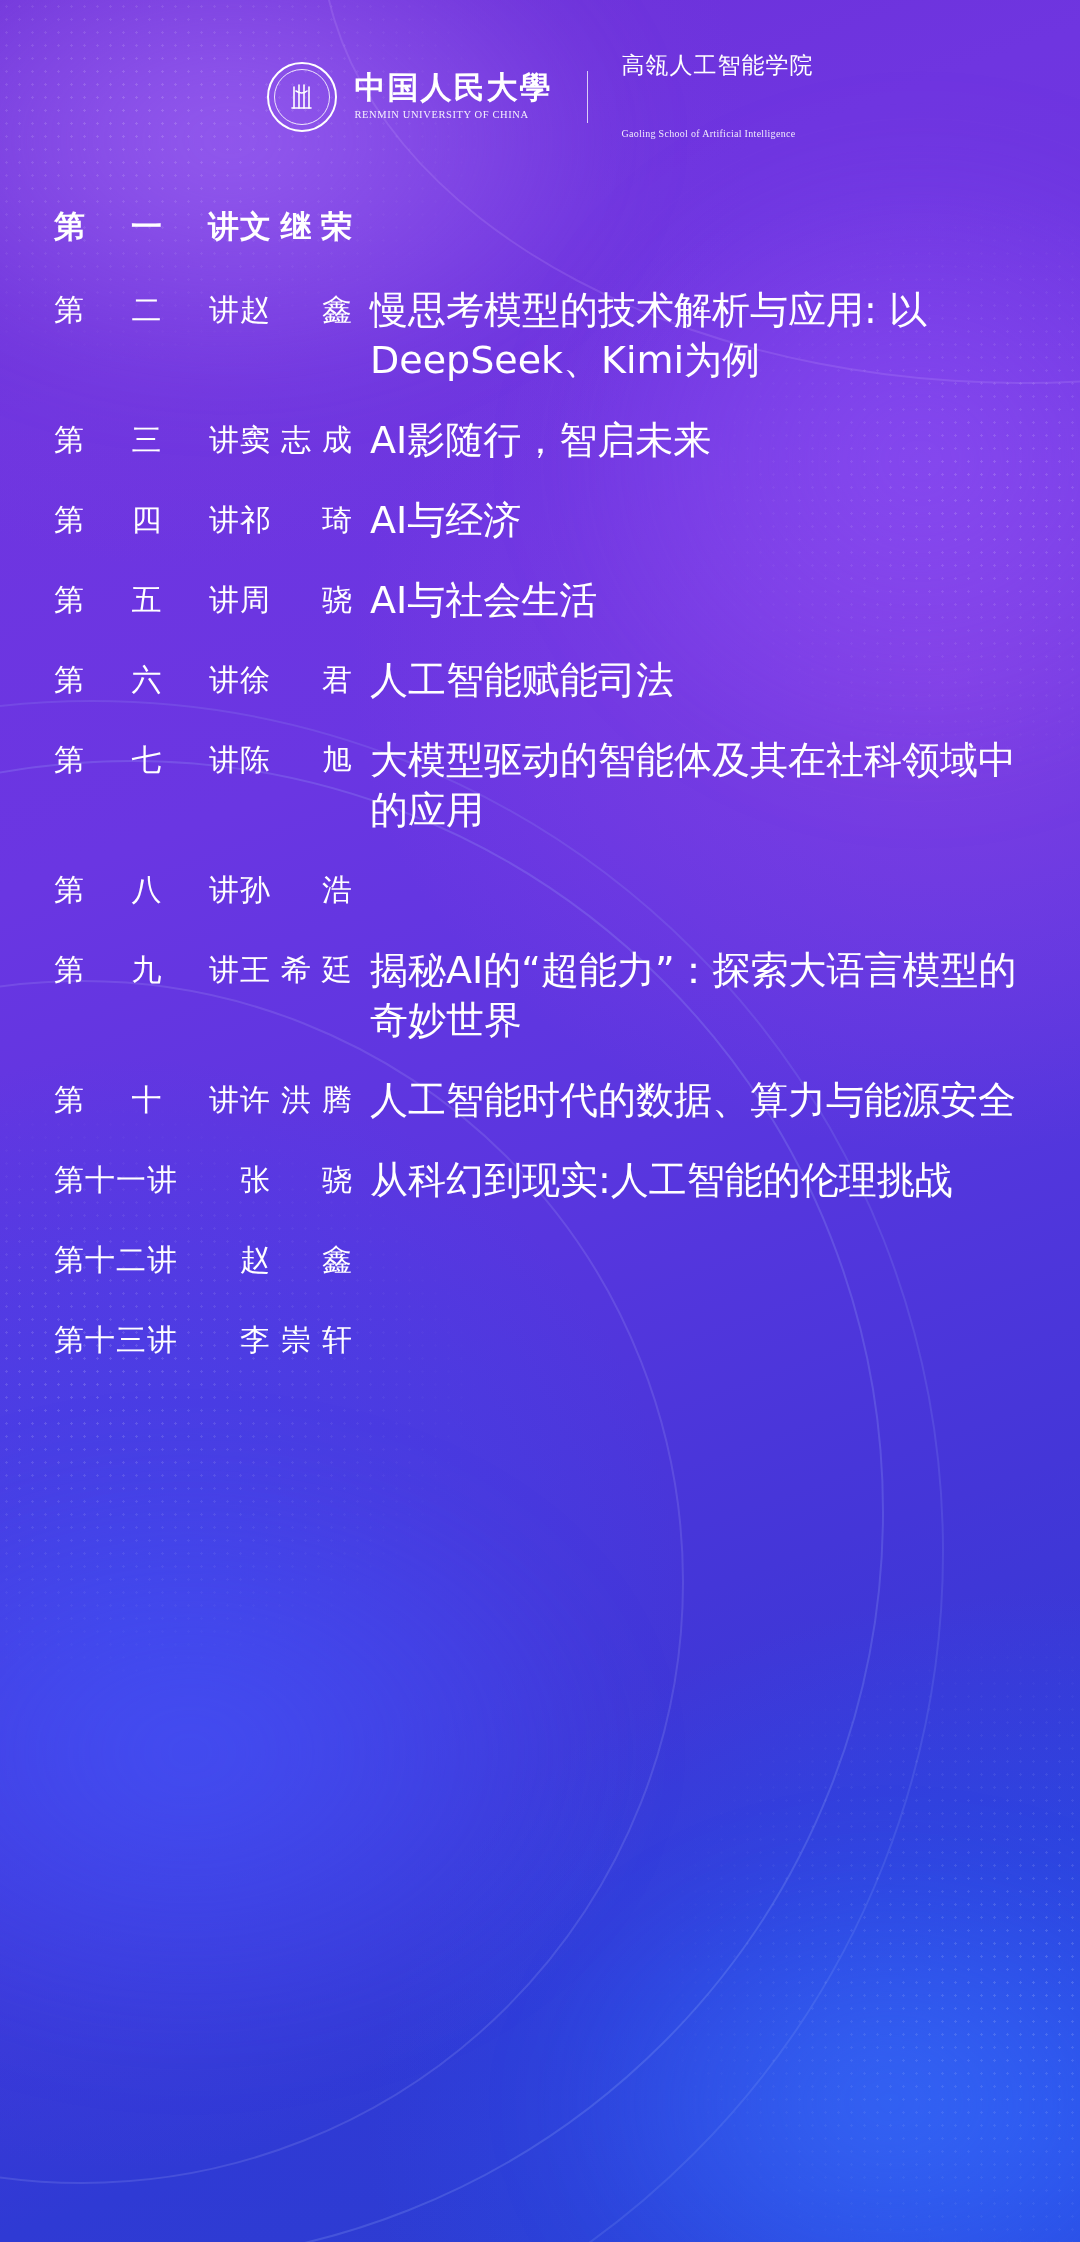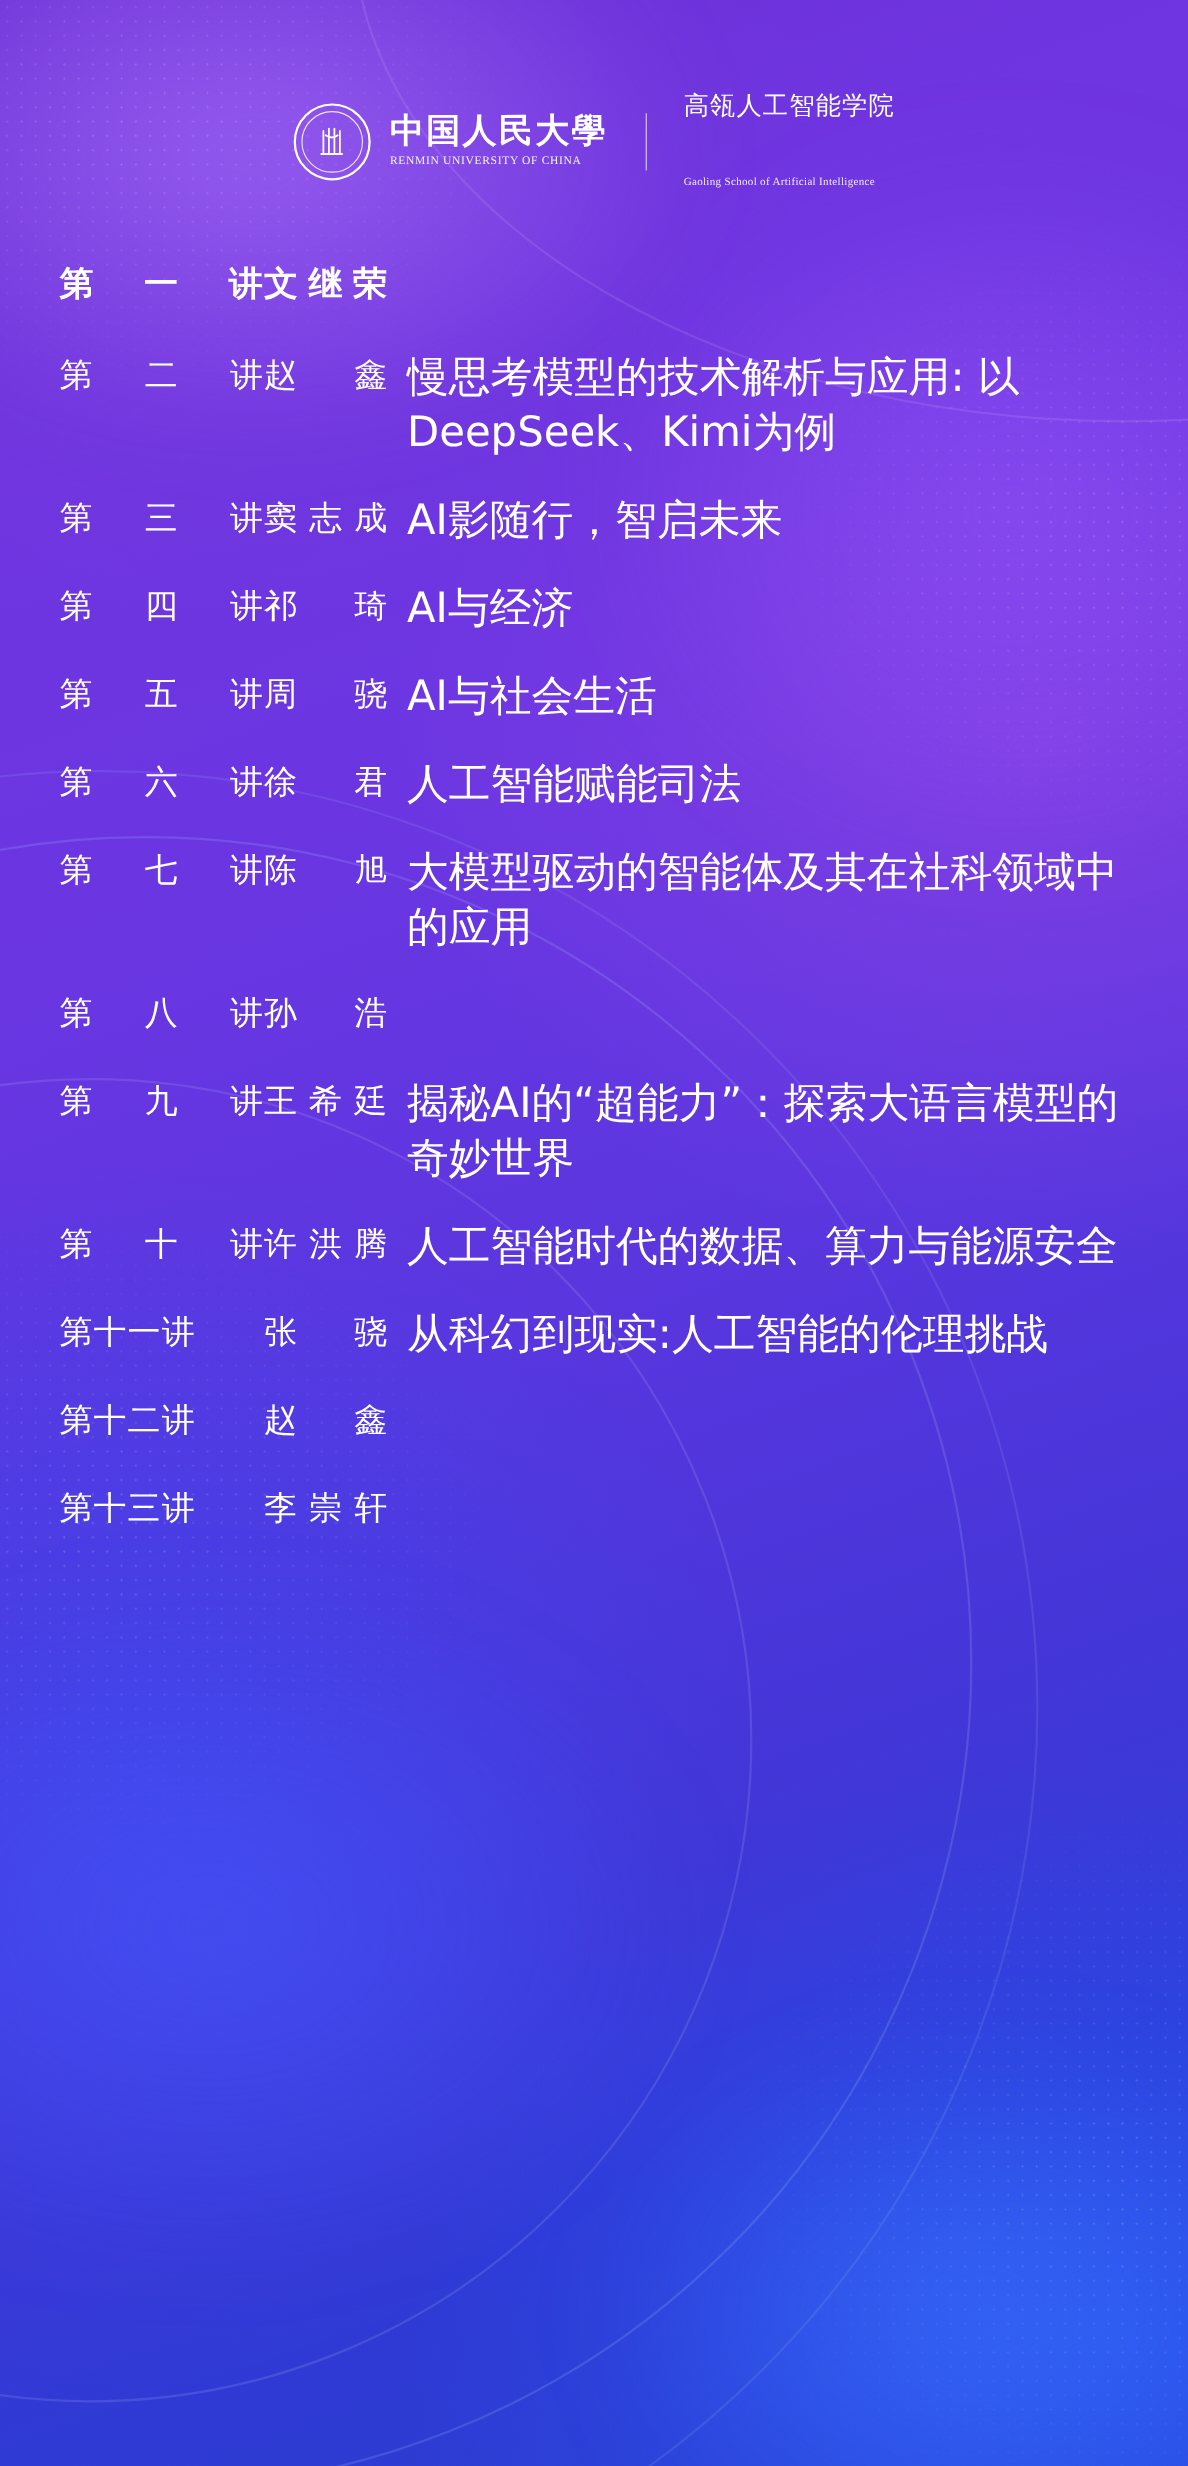--- a/index.html
+++ b/index.html
@@ -80,21 +80,21 @@
       radial-gradient(ellipse 520px 360px at 12% 5%, #000 0%, transparent 72%),
       radial-gradient(ellipse 420px 420px at 92% 22%, #000 0%, transparent 70%),
       radial-gradient(ellipse 560px 420px at 8% 62%, #000 0%, transparent 72%),
       radial-gradient(ellipse 560px 500px at 96% 88%, #000 0%, transparent 70%);
     pointer-events: none;
   }
 
   
   .header {
     position: relative;
-    padding-top: 86px;
+    padding-top: 54px;
     display: flex;
     justify-content: center;
     align-items: center;
     z-index: 5;
   }
   .logo-lockup {
     display: flex;
     align-items: center;
     gap: 18px;
   }

